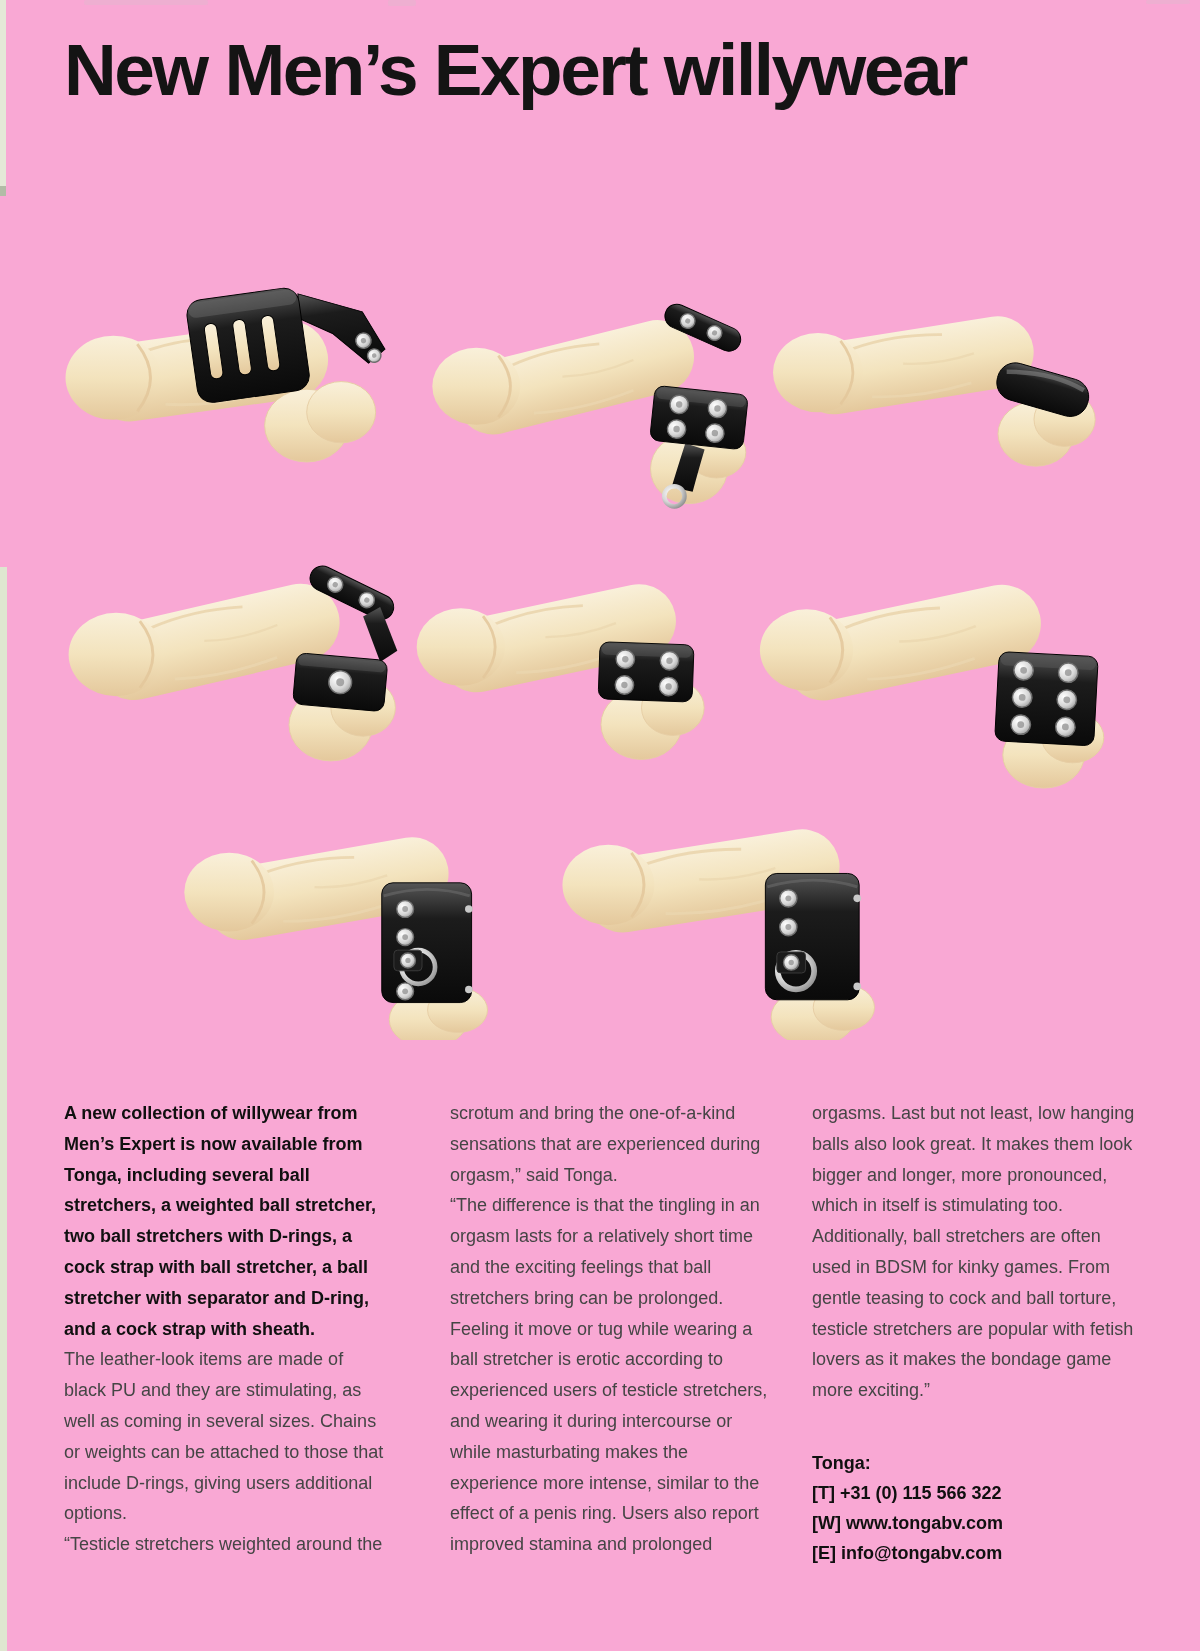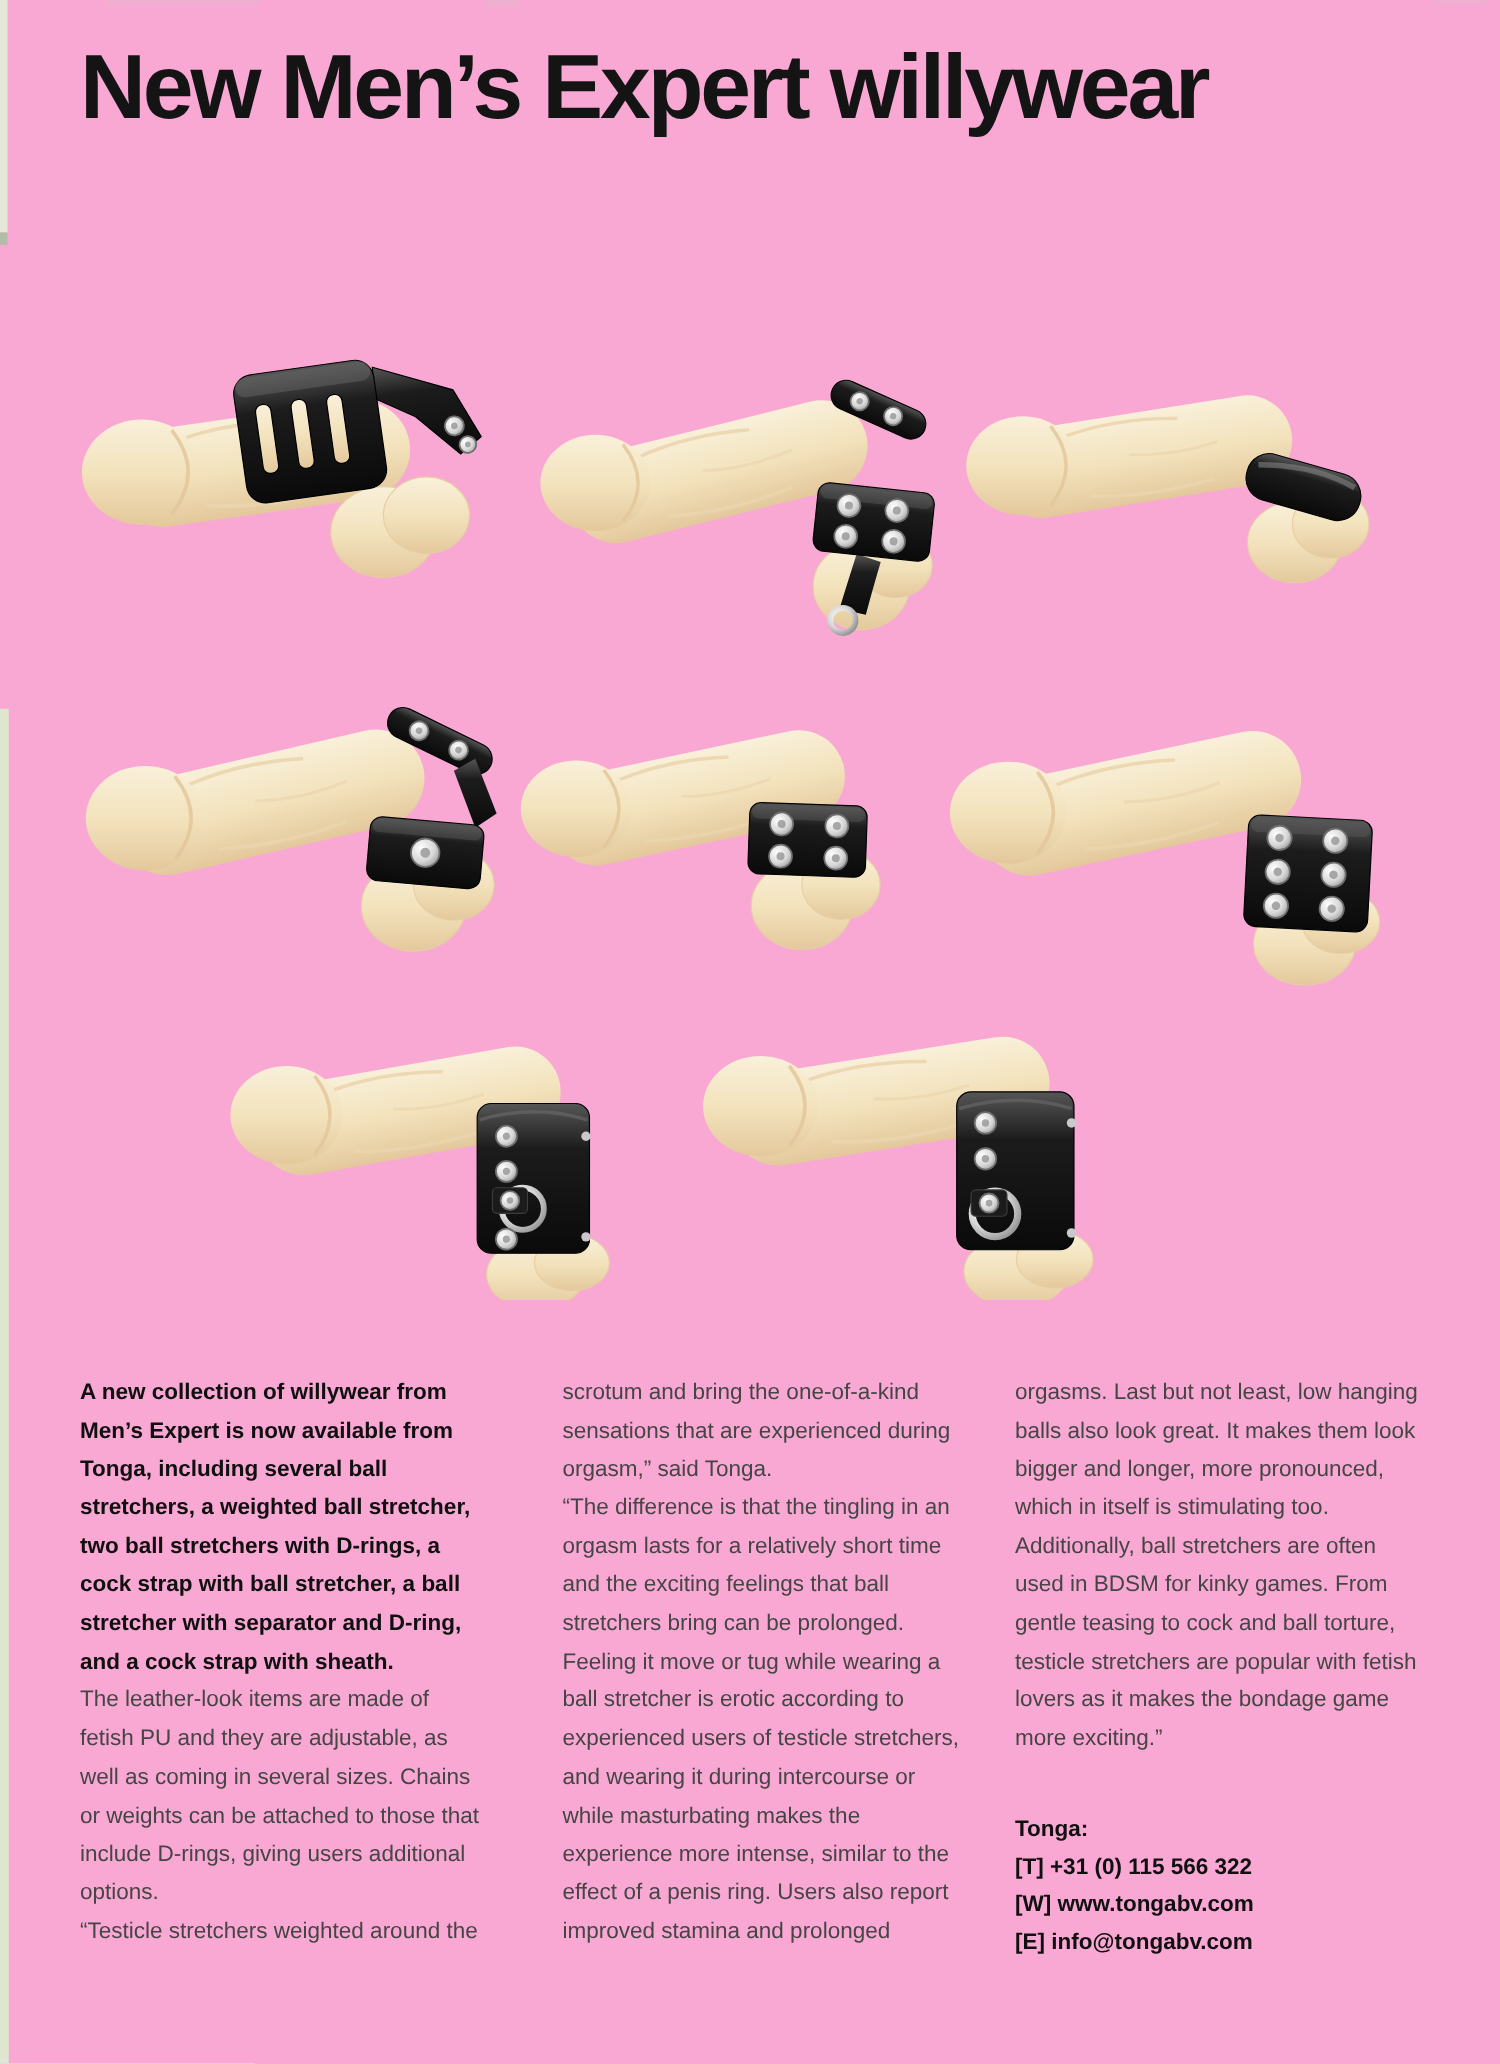--- a/index.html
+++ b/index.html
@@ -405,21 +405,21 @@
 <rect x="230" y="188" width="30" height="22" rx="4" fill="#1b1b1b" stroke="#3c3c3c"></rect>
 <circle cx="245" cy="199" r="8" fill="url(#st7)" stroke="#6e6e6e" stroke-width="1.5"></circle>
           <circle cx="245" cy="199" r="2.8" fill="#9a9a9a" opacity="0.85"></circle>
         </svg>
       </div>
     </section>
 
   <section>
     <div class="col col-1" id="col-1">
         <p class="bold">A new collection of willywear from Men’s Expert is now available from Tonga, including several ball stretchers, a weighted ball stretcher, two ball stretchers with D-rings, a cock strap with ball stretcher, a ball stretcher with separator and D-ring, and a cock strap with sheath.</p>
-        <p>The leather-look items are made of fetish PU and they are adjustable, as well as coming in several sizes. Chains or weights can be attached to those that include D-rings, giving users additional options.</p>
+        <p>The leather-look items are made of black PU and they are stimulating, as well as coming in several sizes. Chains or weights can be attached to those that include D-rings, giving users additional options.</p>
         <p>“Testicle stretchers weighted around the</p>
       </div>
     <div class="col col-2" id="col-2">
         <p>scrotum and bring the one-of-a-kind sensations that are experienced during orgasm,” said Tonga.</p>
         <p>“The difference is that the tingling in an orgasm lasts for a relatively short time and the exciting feelings that ball stretchers bring can be prolonged. Feeling it move or tug while wearing a ball stretcher is erotic according to experienced users of testicle stretchers, and wearing it during intercourse or while masturbating makes the experience more intense, similar to the effect of a penis ring. Users also report improved stamina and prolonged</p>
       </div>
     <div class="col col-3" id="col-3">
         <p>orgasms. Last but not least, low hanging balls also look great. It makes them look bigger and longer, more pronounced, which in itself is stimulating too. Additionally, ball stretchers are often used in BDSM for kinky games. From gentle teasing to cock and ball torture, testicle stretchers are popular with fetish lovers as it makes the bondage game more exciting.”</p>
         <div class="contact">
           <p class="contact-title">Tonga:</p>

